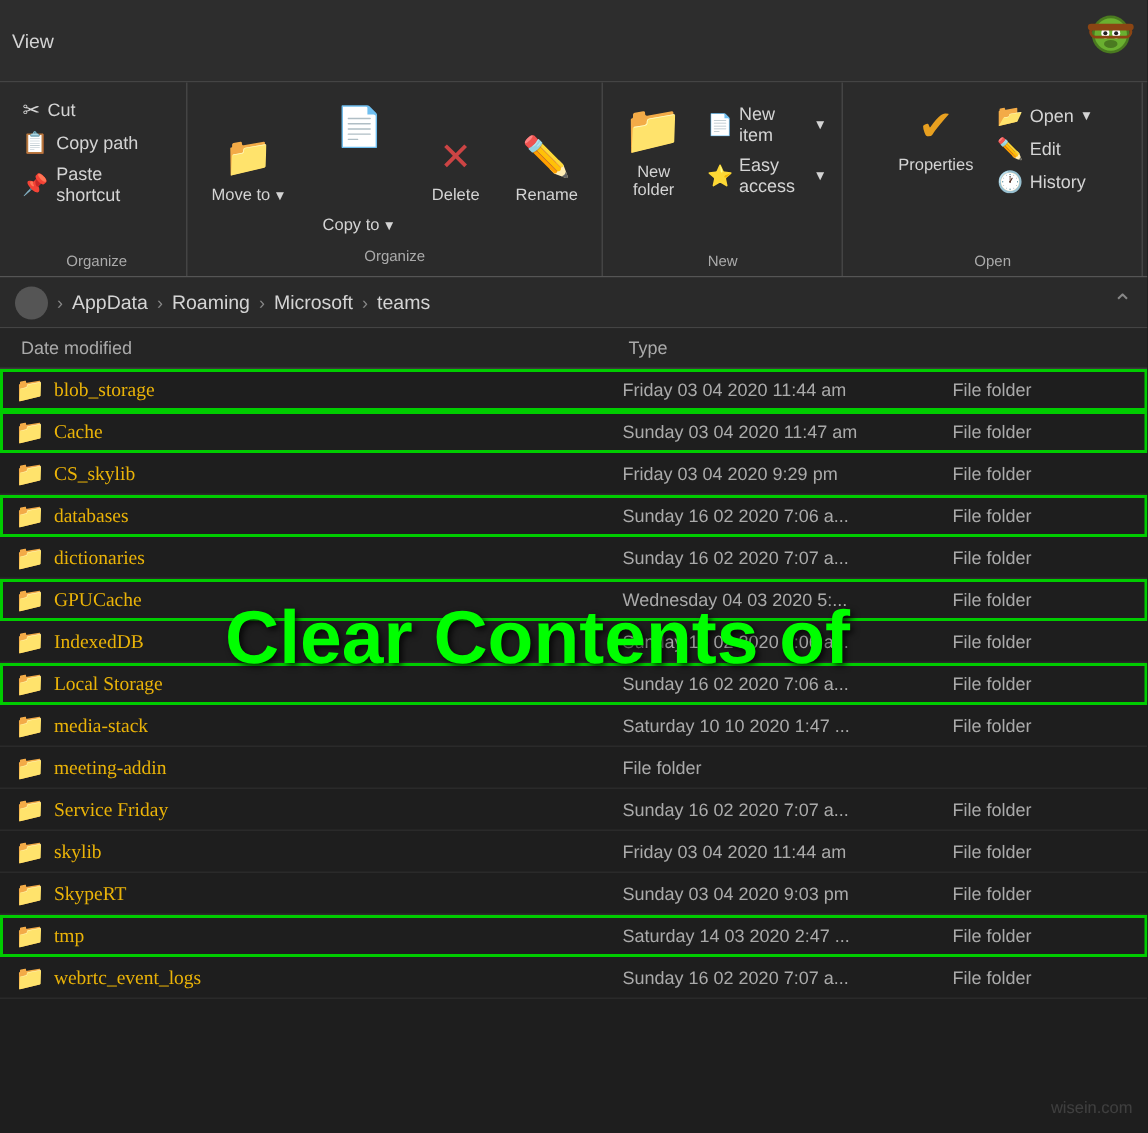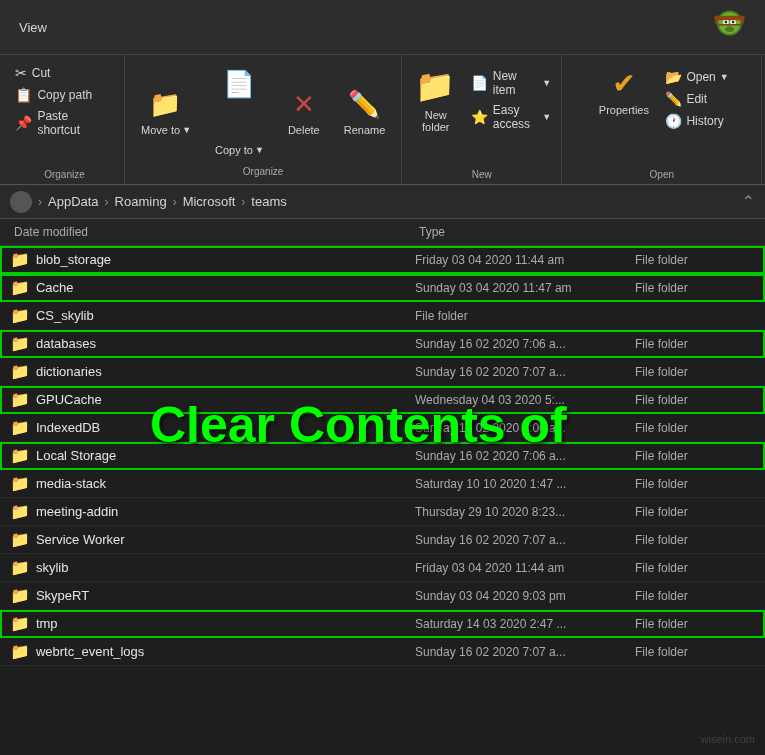--- a/index.html
+++ b/index.html
@@ -13,21 +13,21 @@
       overflow: hidden;
     }
 
     
     .top-bar {
       background: #2d2d2d;
       height: 55px;
       display: flex;
       align-items: center;
       justify-content: space-between;
-      padding: 0 11px;
+      padding: 0 0;
       border-bottom: 1px solid #444;
     }
     .view-label {
       color: #d4d4d4;
       font-size: 13px;
       padding: 2px 8px;
     }
     .logo {
       width: 50px;
       height: 50px;
@@ -248,21 +248,22 @@
       display: flex;
       align-items: center;
       gap: 6px;
     }
     .folder-icon {
       font-size: 16px;
       color: #f0c040;
     }
     .file-name {
       font-size: 13px;
-      color: #e5e5e5;
+      color: #eab308;
+      font-family: Liberation Serif, serif;
     }
     .date-cell {
       font-size: 12px;
       color: #aaa;
     }
     .type-cell {
       font-size: 12px;
       color: #aaa;
     }
     .clear-text {
@@ -436,20 +437,21 @@
             <span class="file-name">Cache</span>
           </div>
           <div class="date-cell">Sunday 03 04 2020 11:47 am</div>
           <div class="type-cell">File folder</div>
         </div>
         <div class="file-row">
           <div class="file-name-cell">
             <span class="folder-icon">📁</span>
             <span class="file-name">CS_skylib</span>
           </div>
+          <div class="date-cell">Friday 03 04 2020 9:29 pm</div>
           <div class="type-cell">File folder</div>
         </div>
         <div class="file-row highlighted">
           <div class="file-name-cell">
             <span class="folder-icon">📁</span>
             <span class="file-name">databases</span>
           </div>
           <div class="date-cell">Sunday 16 02 2020 7:06 a...</div>
           <div class="type-cell">File folder</div>
         </div>
@@ -491,27 +493,26 @@
             <span class="file-name">media-stack</span>
           </div>
           <div class="date-cell">Saturday 10 10 2020 1:47 ...</div>
           <div class="type-cell">File folder</div>
         </div>
         <div class="file-row">
           <div class="file-name-cell">
             <span class="folder-icon">📁</span>
             <span class="file-name">meeting-addin</span>
           </div>
-          <div class="date-cell">Thursday 29 10 2020 8:23...</div>
-          <div class="type-cell">File folder</div>
-        </div>
-        <div class="file-row">
-          <div class="file-name-cell">
-            <span class="folder-icon">📁</span>
-            <span class="file-name">Service Worker</span>
+          <div class="type-cell">File folder</div>
+        </div>
+        <div class="file-row">
+          <div class="file-name-cell">
+            <span class="folder-icon">📁</span>
+            <span class="file-name">Service Friday</span>
           </div>
           <div class="date-cell">Sunday 16 02 2020 7:07 a...</div>
           <div class="type-cell">File folder</div>
         </div>
         <div class="file-row">
           <div class="file-name-cell">
             <span class="folder-icon">📁</span>
             <span class="file-name">skylib</span>
           </div>
           <div class="date-cell">Friday 03 04 2020 11:44 am</div>

